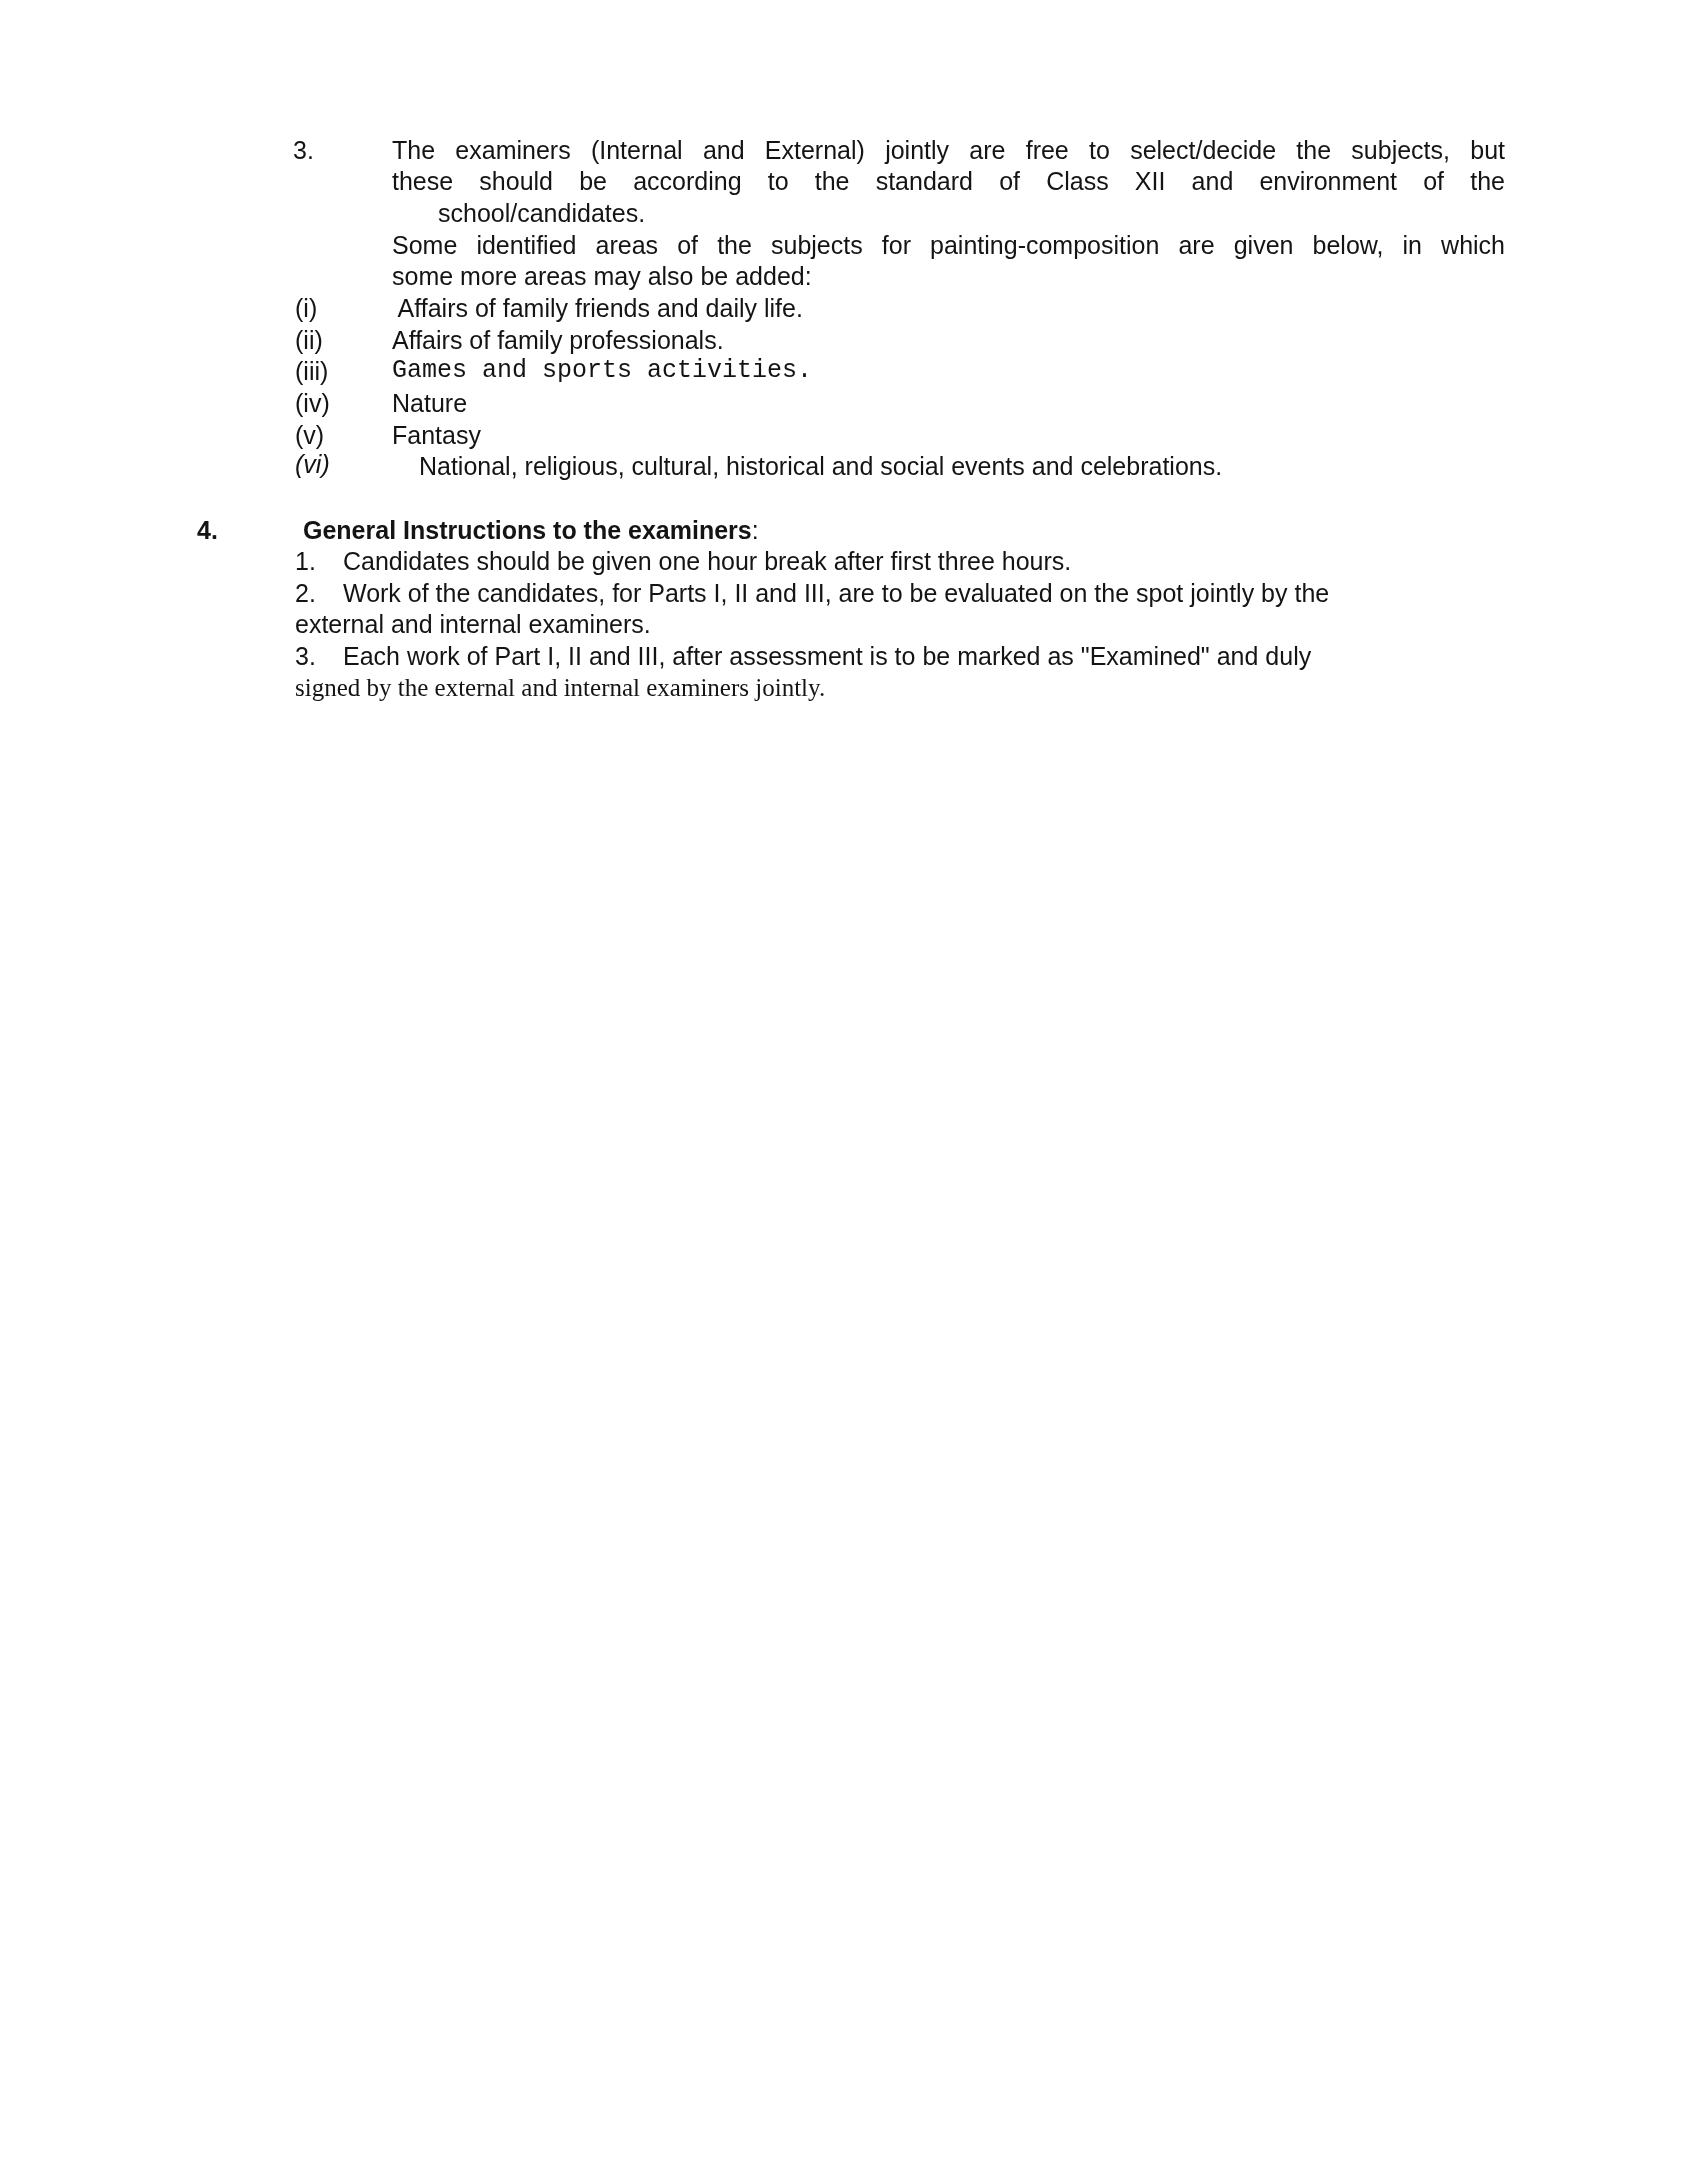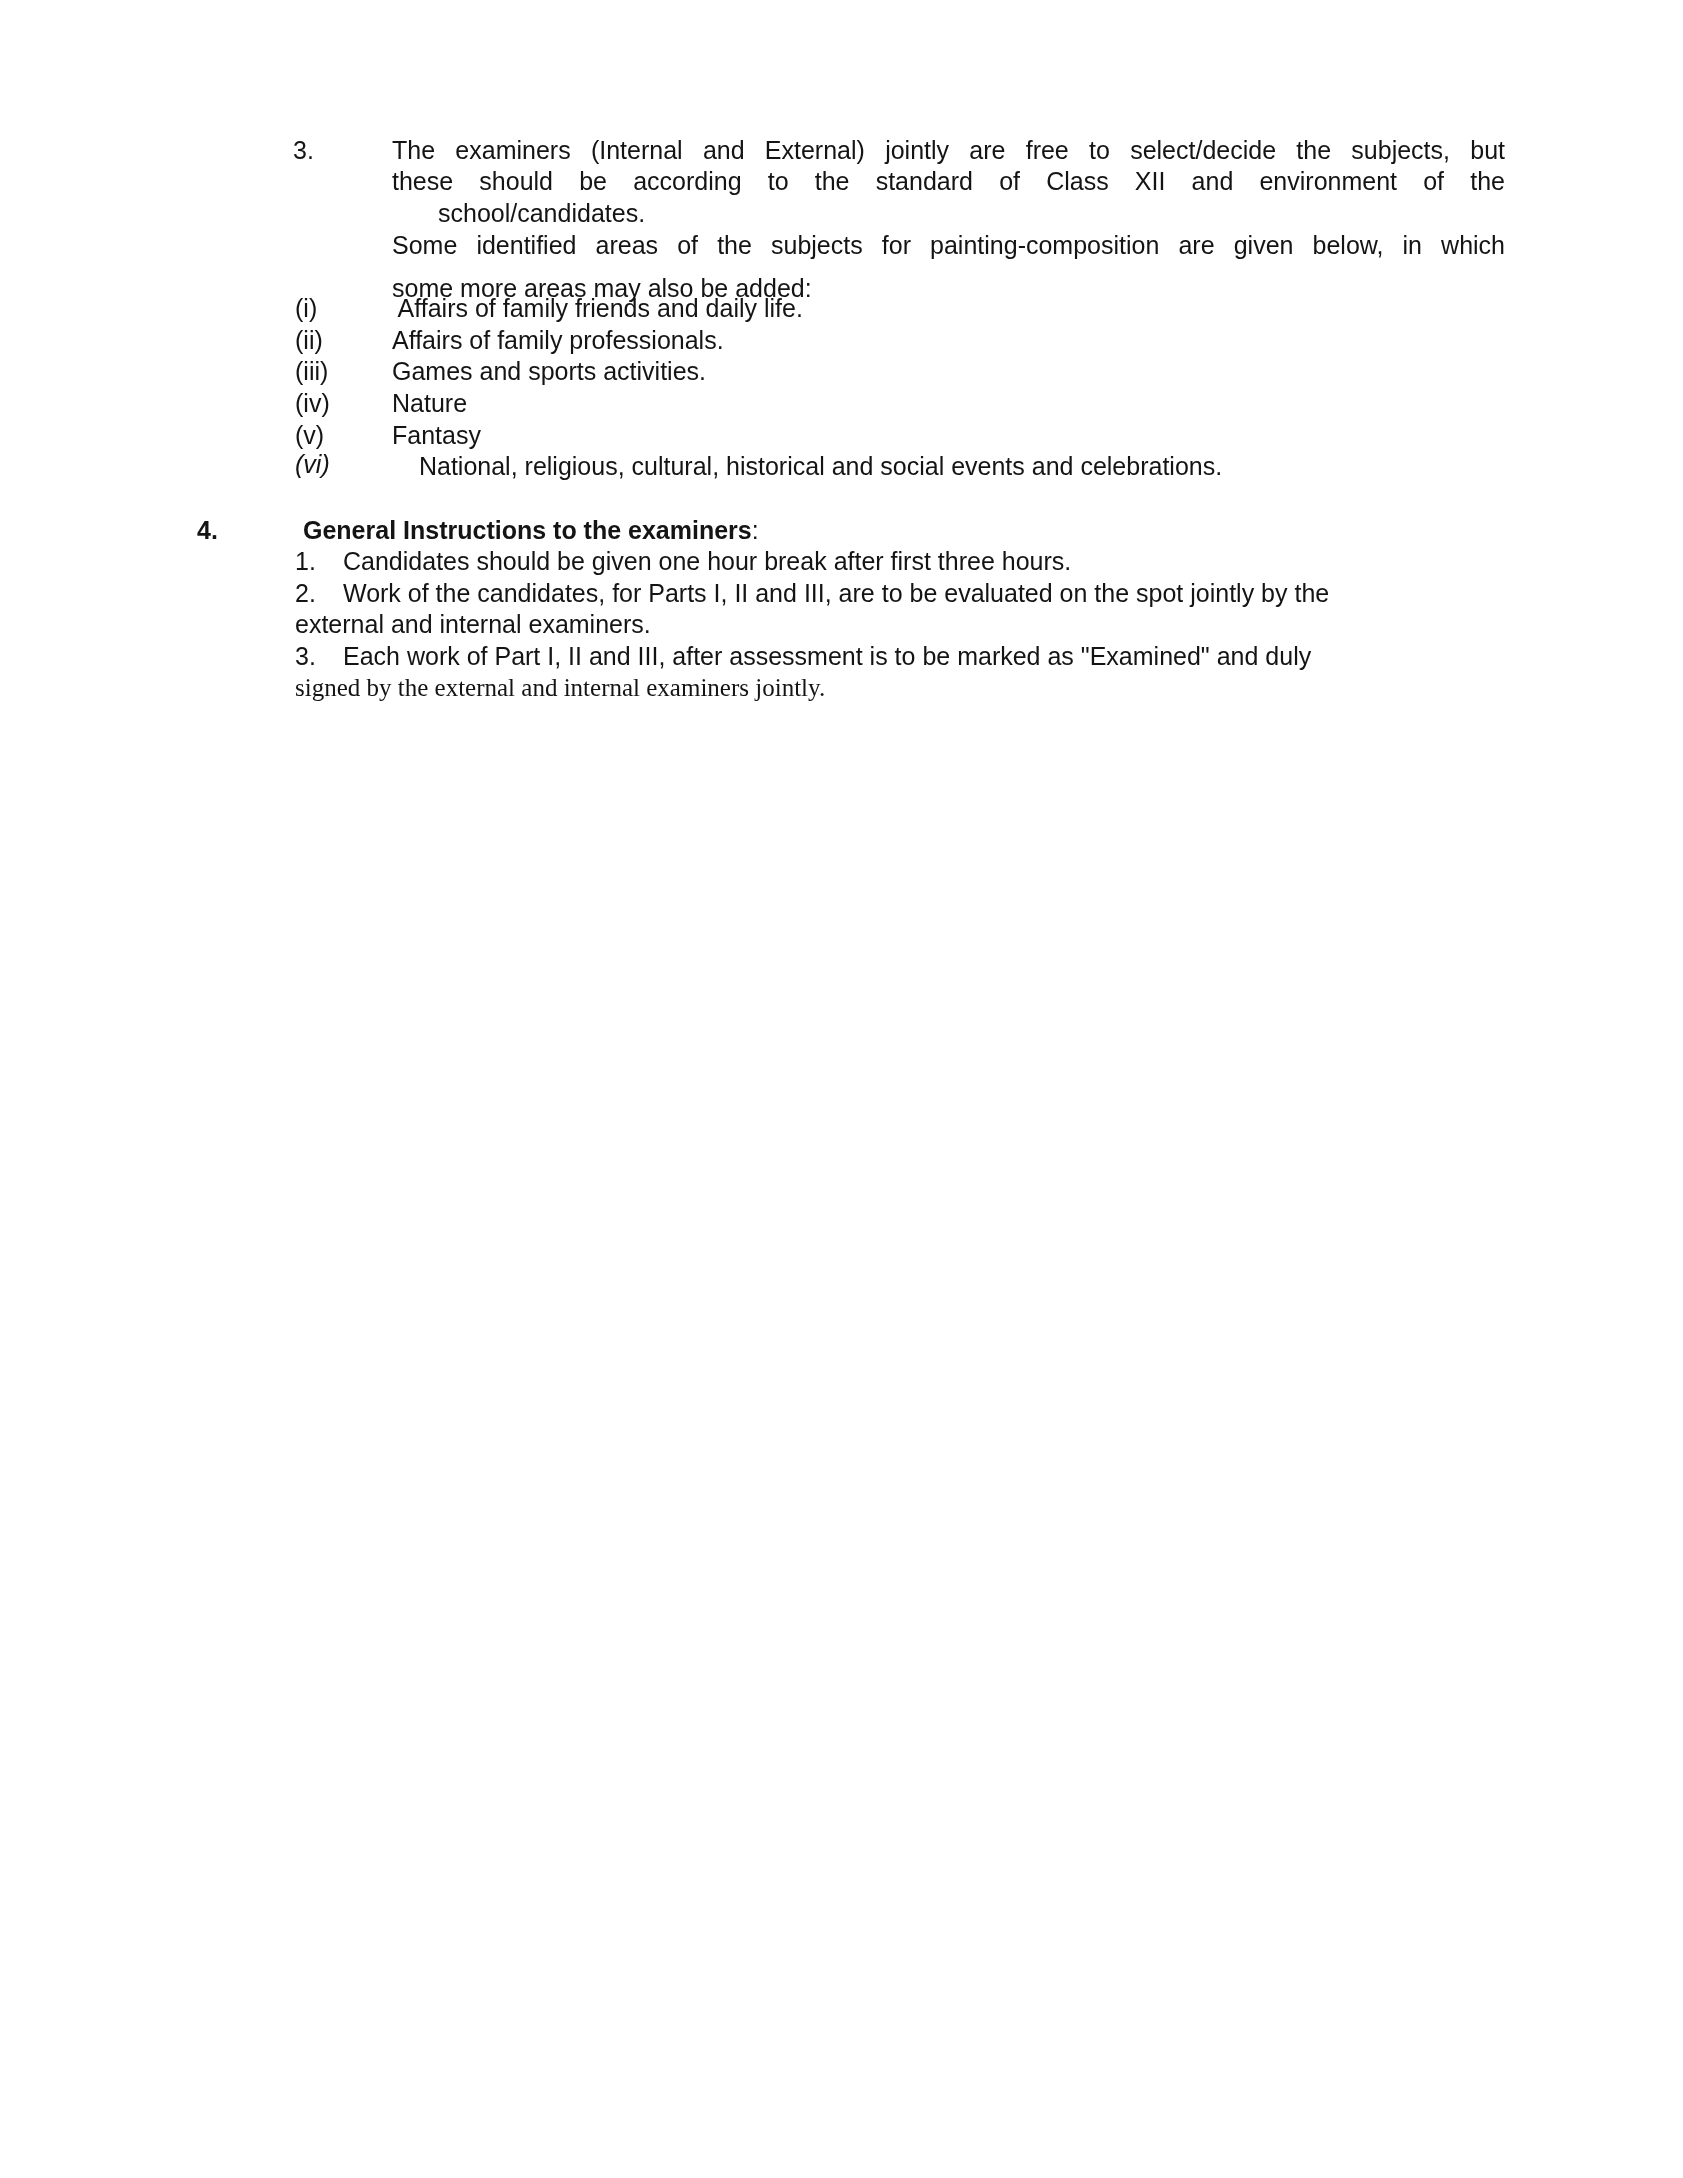--- a/index.html
+++ b/index.html
@@ -33,34 +33,34 @@
 <body>
 
 <div>
   <span class="num" style="left:293px; top:135px;">3.</span>
 
   <div class="line justify" style="left:392px; top:135px; width:1113px;">The examiners (Internal and External) jointly are free to select/decide the subjects, but</div>
   <div class="line justify" style="left:392px; top:166px; width:1113px;">these should be according to the standard of Class XII and environment of the</div>
   <div class="line" style="left:392px; top:198px;margin-left:46px;">school/candidates.</div>
 
   <div class="line justify" style="left:392px; top:230px; width:1113px;">Some identified areas of the subjects for painting-composition are given below, in which</div>
-  <div class="line" style="left:392px; top:261px;margin-top:12px;">some more areas may also be added:</div>
+  <div class="line" style="left:392px; top:261px;">some more areas may also be added:</div>
 
   <div>
     <div>
       <span class="num" style="left:295px; top:293px;">(i)</span>
       <span class="line" style="left:392px; top:293px; white-space:pre;"> Affairs of family friends and daily life.</span>
     </div>
     <div>
       <span class="num" style="left:295px; top:325px;">(ii)</span>
       <span class="line" style="left:392px; top:325px; white-space:pre;">Affairs of family professionals.</span>
     </div>
     <div>
       <span class="num" style="left:295px; top:356px;">(iii)</span>
-      <span class="line" style="left:392px; top:356px; white-space:pre;">Games and sports activities.</span>
+      <span class="line" style="left:392px; top:356px; white-space:pre;font-family:Liberation Mono, monospace;">Games and sports activities.</span>
     </div>
     <div>
       <span class="num" style="left:295px; top:388px;">(iv)</span>
       <span class="line" style="left:392px; top:388px; white-space:pre;">Nature</span>
     </div>
     <div>
       <span class="num" style="left:295px; top:420px;">(v)</span>
       <span class="line" style="left:392px; top:420px; white-space:pre;">Fantasy</span>
     </div>
     <div>

